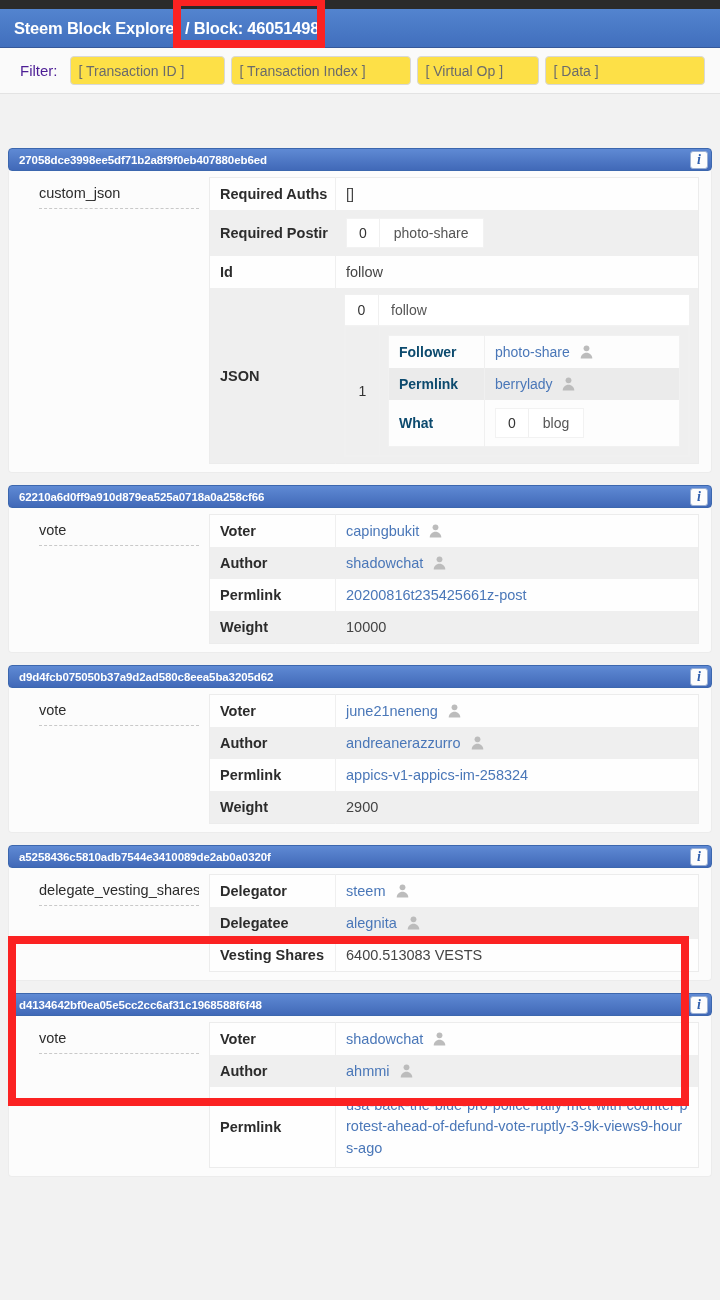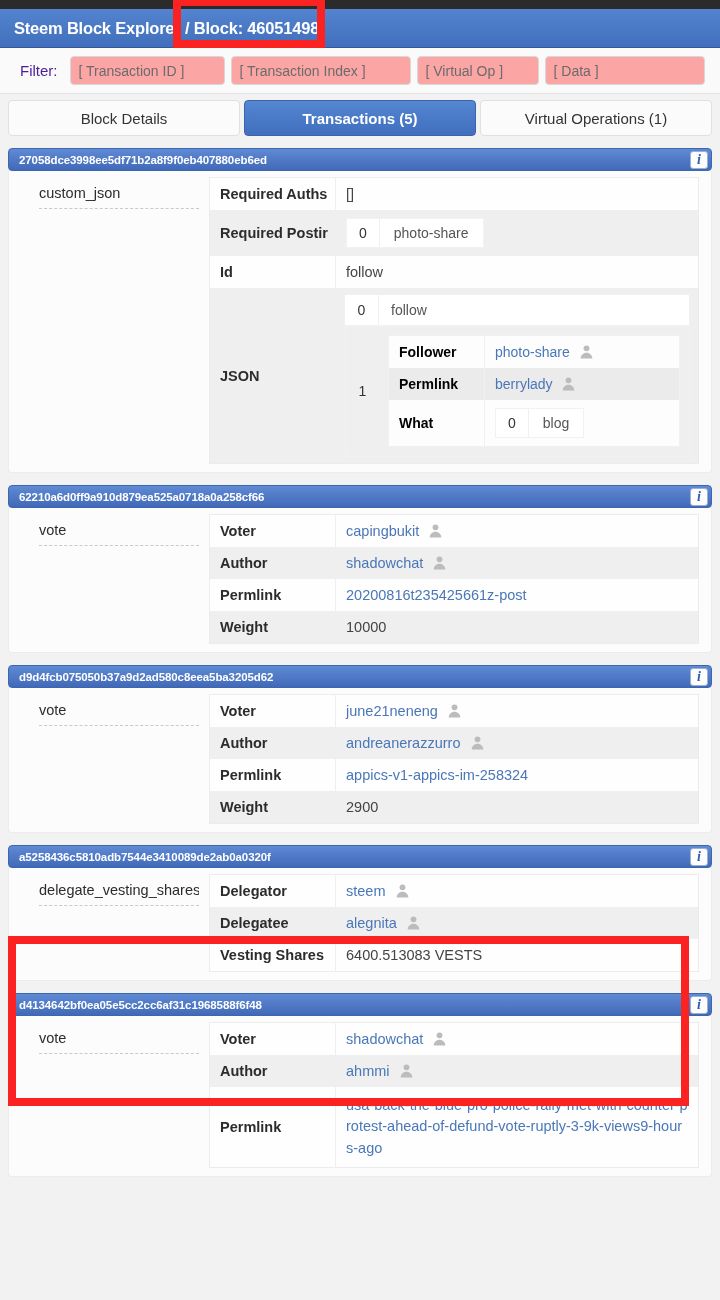--- a/index.html
+++ b/index.html
@@ -40,21 +40,21 @@
     gap: 6px;
   }
   .filter-label {
     font-size: 15px; color: #4c1d95; padding-left: 12px; padding-right: 6px;
     white-space: nowrap;
   }
   .filter-input {
     height: 29px;
     border: 1px solid #d8d8d8;
     border-radius: 4px;
-    background: #fca5a5;
+    background: #fde047;
     font-family: "Liberation Sans", sans-serif;
     font-size: 14px;
     color: #555;
     padding: 3px 8px;
     outline: none;
   }
   .filter-input::placeholder { color: #6b6b6b; opacity: 1; }
   .fi-1 { width: 155px; }
   .fi-2 { width: 180px; }
   .fi-3 { width: 122px; }
@@ -170,21 +170,21 @@
     vertical-align: -2px; margin-left: 5px;
   }
 
   table.deep {
     width: 100%; border-collapse: collapse;
     background: #fdfdfd; border: 1px solid #f1f1f1;
     table-layout: fixed;
   }
   table.deep th {
     width: 96px; padding: 8px 10px; font-size: 14px; font-weight: bold;
-    color: #000000; text-align: left; border-right: 1px solid #f0f0f0;
+    color: #0c4a6e; text-align: left; border-right: 1px solid #f0f0f0;
   }
   table.deep td { padding: 8px 10px; font-size: 14px; color: #555; }
   table.deep tr:nth-child(even) { background: #ebebeb; }
   table.deep tr:nth-child(odd)  { background: #fdfdfd; }
 
   .json-row-outer { background: #efefef !important; }
   .json-row-outer > td { padding: 6px 8px !important; }
   .inner-box {
     background: #fafafa; border: 1px solid #f0f0f0;
     display: flex; align-items: stretch;
@@ -229,25 +229,20 @@
   </div>
 
   <div class="filterbar">
     <span class="filter-label">Filter:</span>
     <input class="filter-input fi-1" type="text" placeholder="[ Transaction ID ]" style="">
     <input class="filter-input fi-2" type="text" placeholder="[ Transaction Index ]" style="">
     <input class="filter-input fi-3" type="text" placeholder="[ Virtual Op ]" style="">
     <input class="filter-input fi-4" type="text" placeholder="[ Data ]" style="">
   </div>
 
-  <div class="tabs">
-    <div class="tab">Block Details</div>
-    <div class="tab active">Transactions (5)</div>
-    <div class="tab">Virtual Operations (1)</div>
-  </div>
 
   <div class="txlist">
 
     <div class="tx">
       <div class="tx-head">
         <span class="tx-id">27058dce3998ee5df71b2a8f9f0eb407880eb6ed</span>
         <span class="info-icon">i</span>
       </div>
       <div class="tx-body">
         <div class="op-name-cell">

